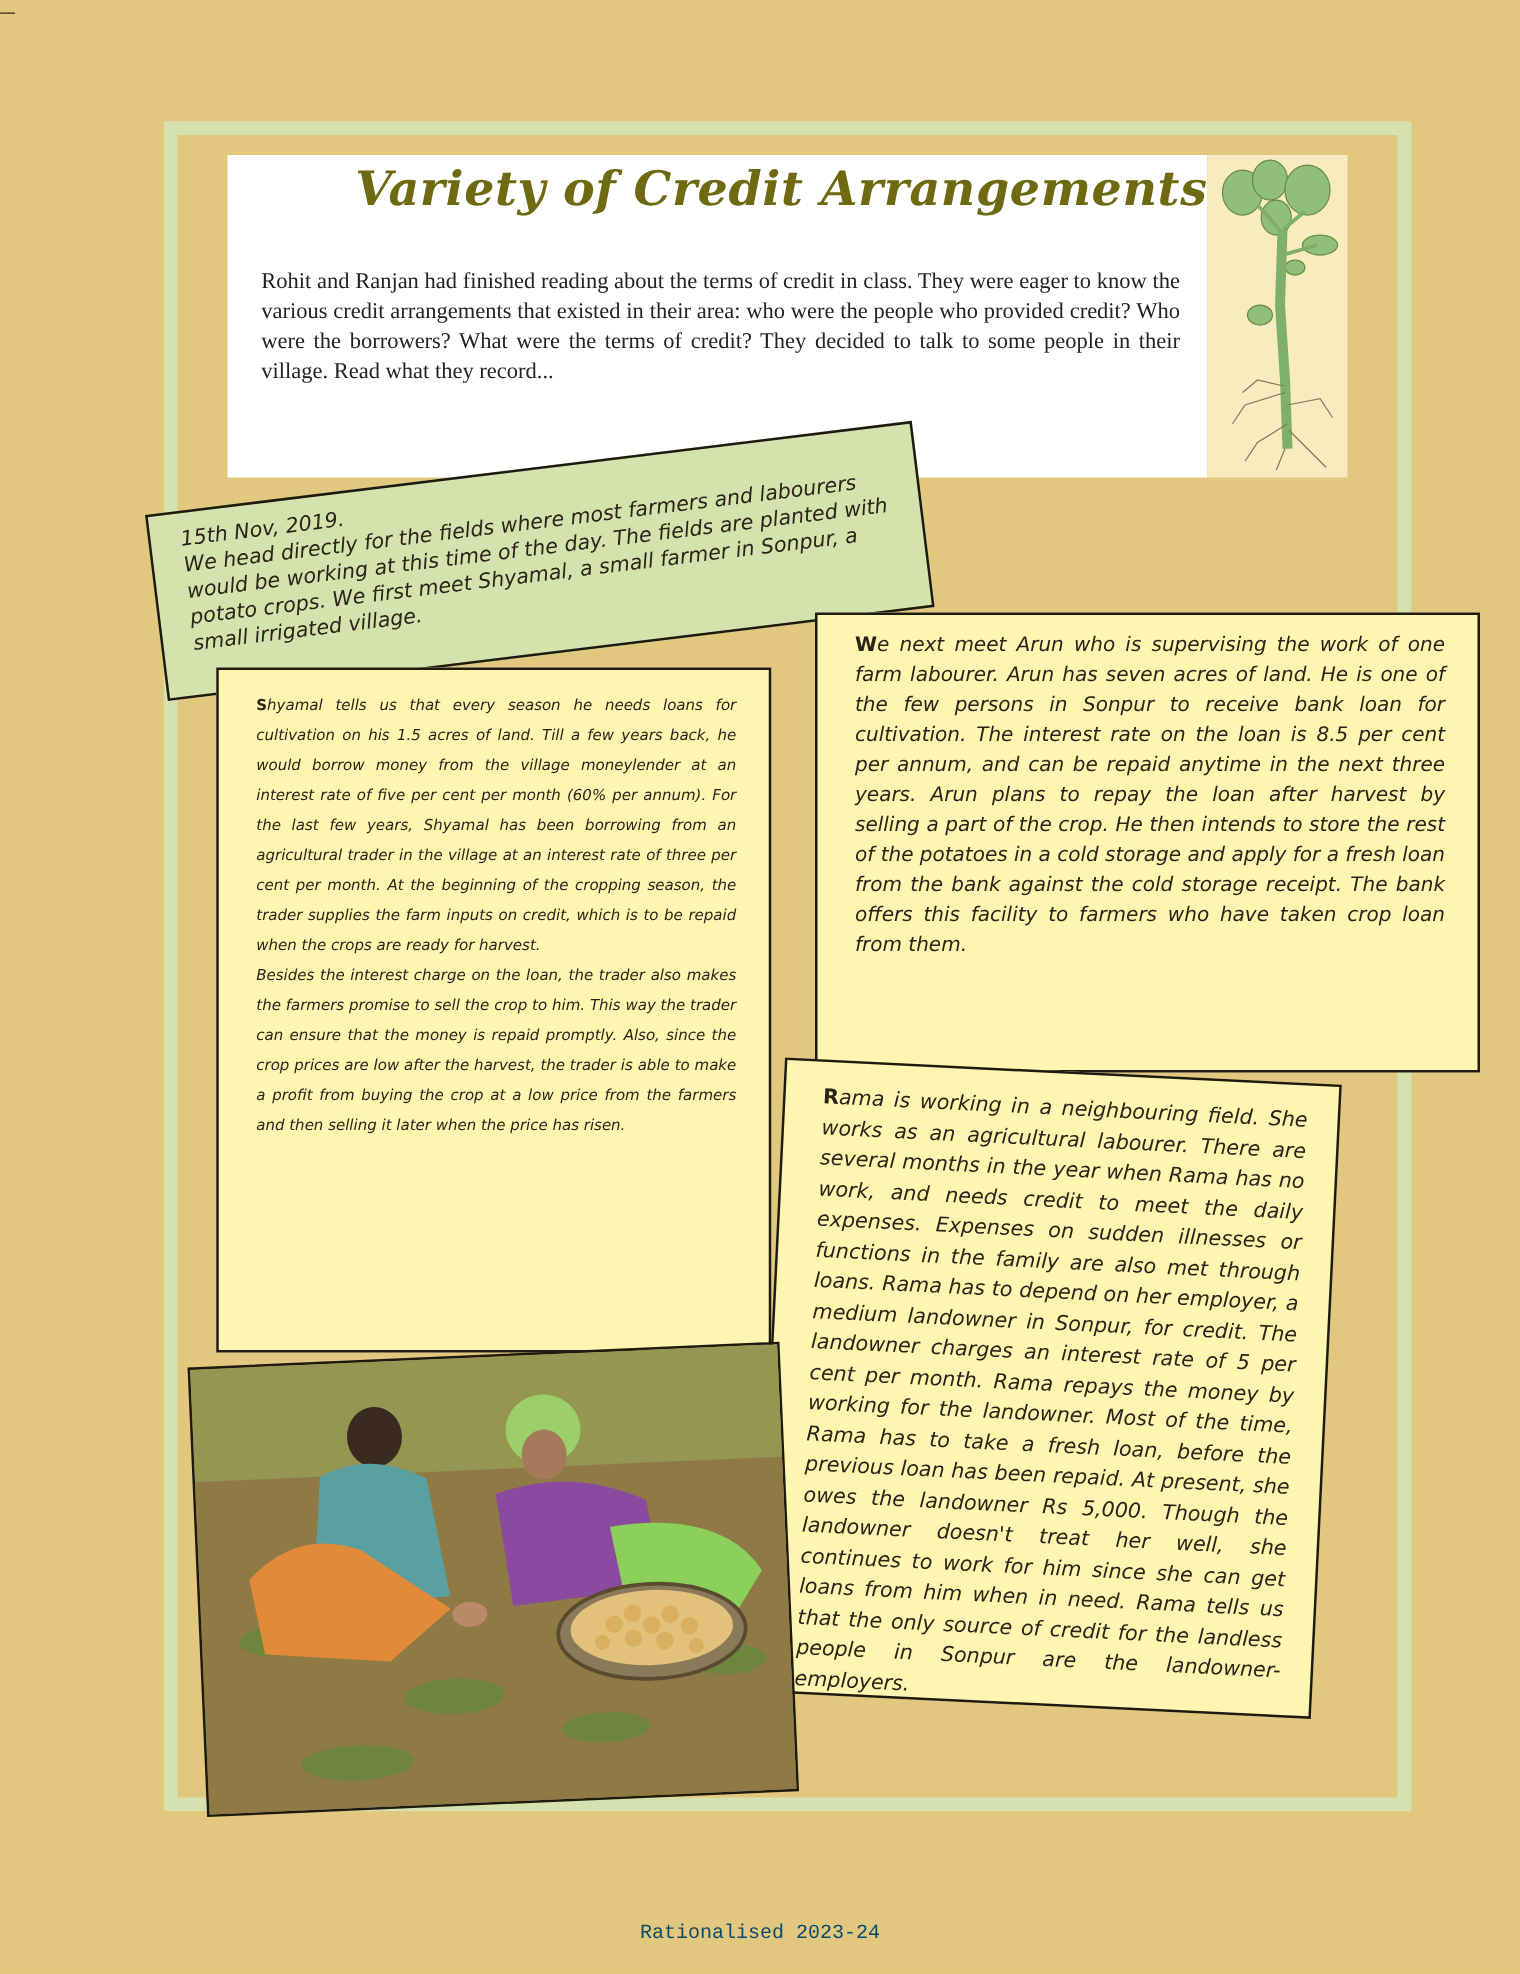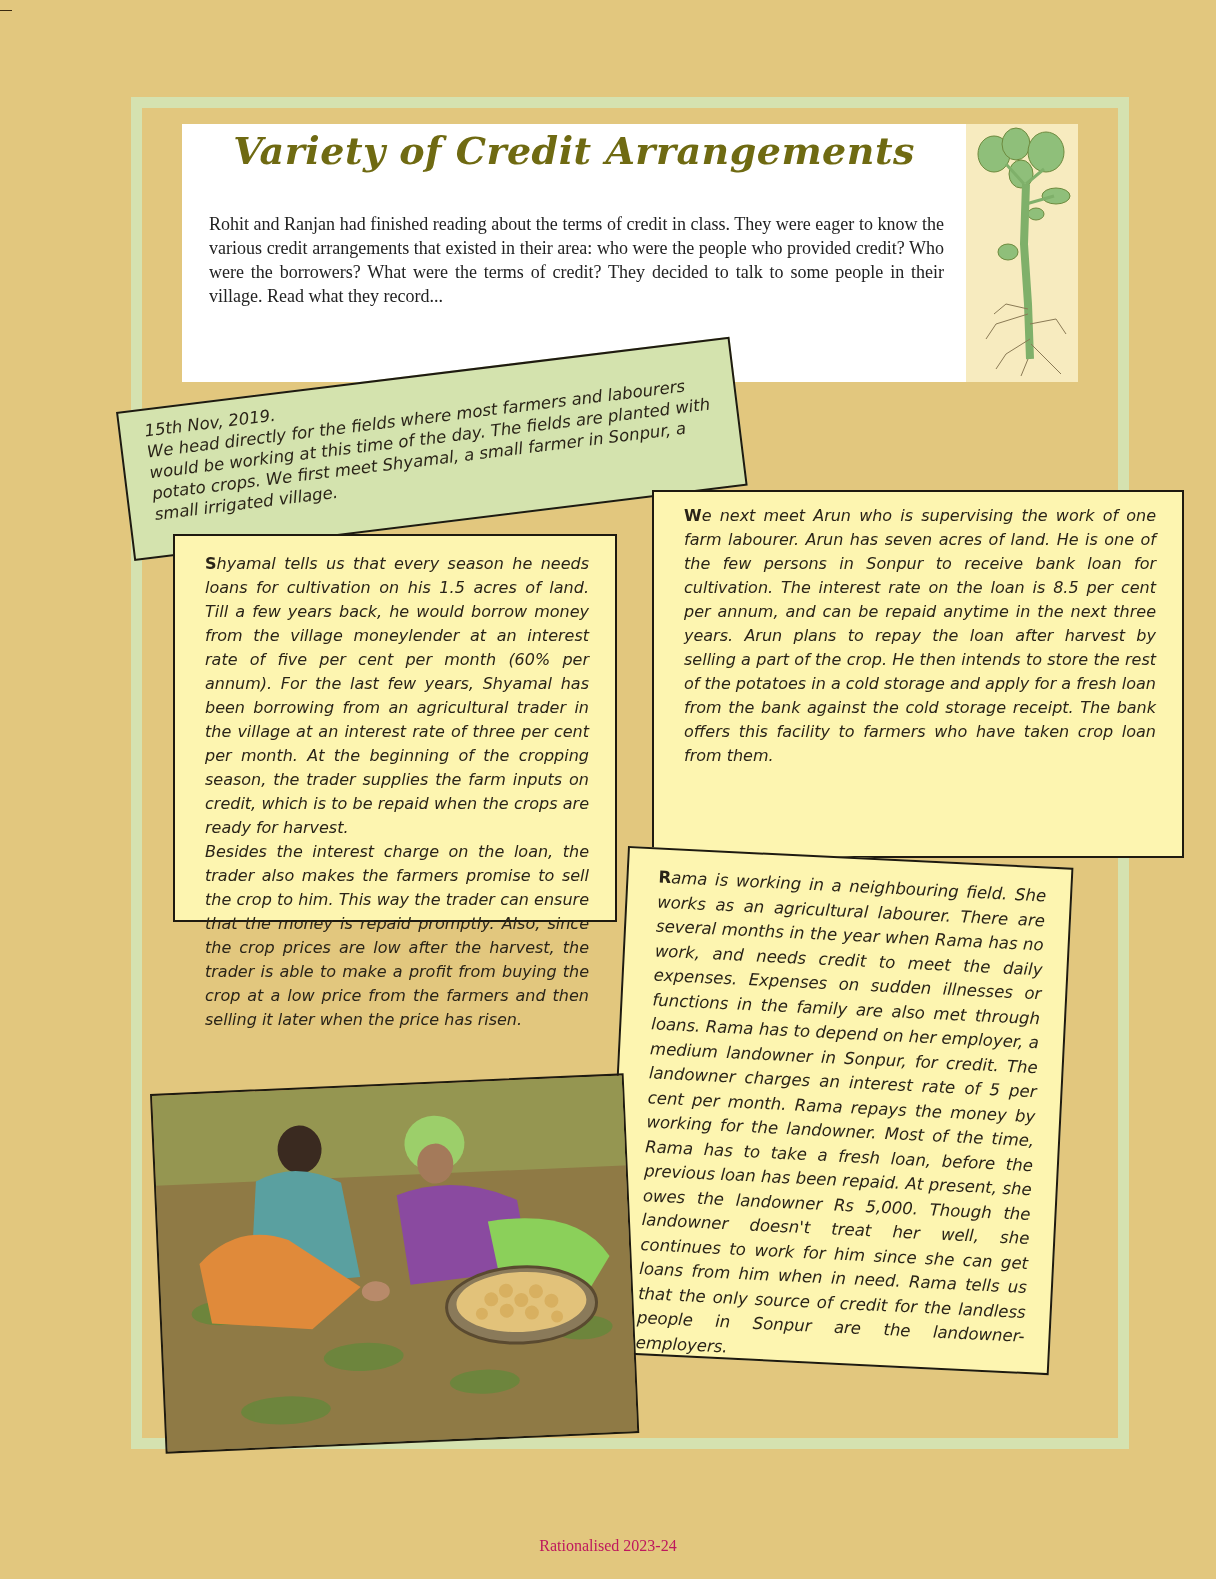--- a/index.html
+++ b/index.html
@@ -19,21 +19,21 @@
 
     .intro-panel {
       position: absolute; left: 182px; top: 124px; width: 784px; height: 258px;
       background: #ffffff;
     }
     .plant-panel {
       position: absolute; left: 966px; top: 124px; width: 112px; height: 258px;
       background: #f7ebbf;
     }
     .title {
-      position: absolute; left: 0; top: 4px; width: 784px; text-align: center;
+      position: absolute; left: 0; top: 4px; width: 784px; text-align: right;
       font-family: "DejaVu Serif", serif; font-style: italic; font-weight: bold;
       font-size: 38px; color: #6f6a12; letter-spacing: 0.5px;
     }
     .subtitle {
       position: absolute; left: 0; top: 52px; width: 784px; text-align: center;
       padding-left: 20px; box-sizing: border-box;
       font-family: "DejaVu Sans", sans-serif; font-weight: 200; font-style: italic;
       font-size: 21px; color: #333;
     }
     .intro-text {
@@ -52,24 +52,24 @@
       left: 116px; top: 375px; width: 618px; height: 150px;
       background: #d4e3ae;
       transform: rotate(-7deg); transform-origin: 0 0;
       top: 412px;
       padding: 10px 18px 0 24px;
       font-size: 16.5px; line-height: 21px;
     }
     .diary-date { display: block; }
 
     .shyamal-note {
-      left: 173px; top: 534px; width: 444px; height: 388px;
+      left: 173px; top: 534px; width: 444px; height: 548px;
       background: #fdf5b0;
       padding: 16px 26px 0 30px;
-      font-size: 16px; line-height: 24px; text-align: justify;
+      font-size: 12px; line-height: 24px; text-align: justify;
     }
     .shyamal-note p { margin: 0 0 14px 0; }
 
     .arun-note {
       left: 652px; top: 490px; width: 532px; height: 368px;
       background: #fdf5b0;
       padding: 12px 26px 0 30px;
       font-size: 16px; line-height: 24px; text-align: justify;
     }
     .rama-note {
@@ -86,21 +86,21 @@
       position: absolute; left: 150px; top: 1094px; width: 474px; height: 360px;
       border: 2px solid #1e1a10; box-sizing: border-box;
       transform: rotate(-2.5deg); transform-origin: 0 0;
       overflow: hidden;
       background: linear-gradient(180deg, #b9a45a 0%, #9b8443 30%, #8a7440 60%, #7a6a3c 100%);
     }
     .photo svg { display: block; }
 
     .footer {
       position: absolute; left: 0; width: 1216px; top: 1537px; text-align: center;
-      font-family: Liberation Serif, serif; font-size: 16px; color: #be185d;
+      font-family: Liberation Mono, monospace; font-size: 16px; color: #0c4a6e;
     }
   </style>
 </head>
 <body>
 
 <div class="corner-mark"></div>
 
 <div class="frame-outer"></div>
 
 <div class="intro-panel">

